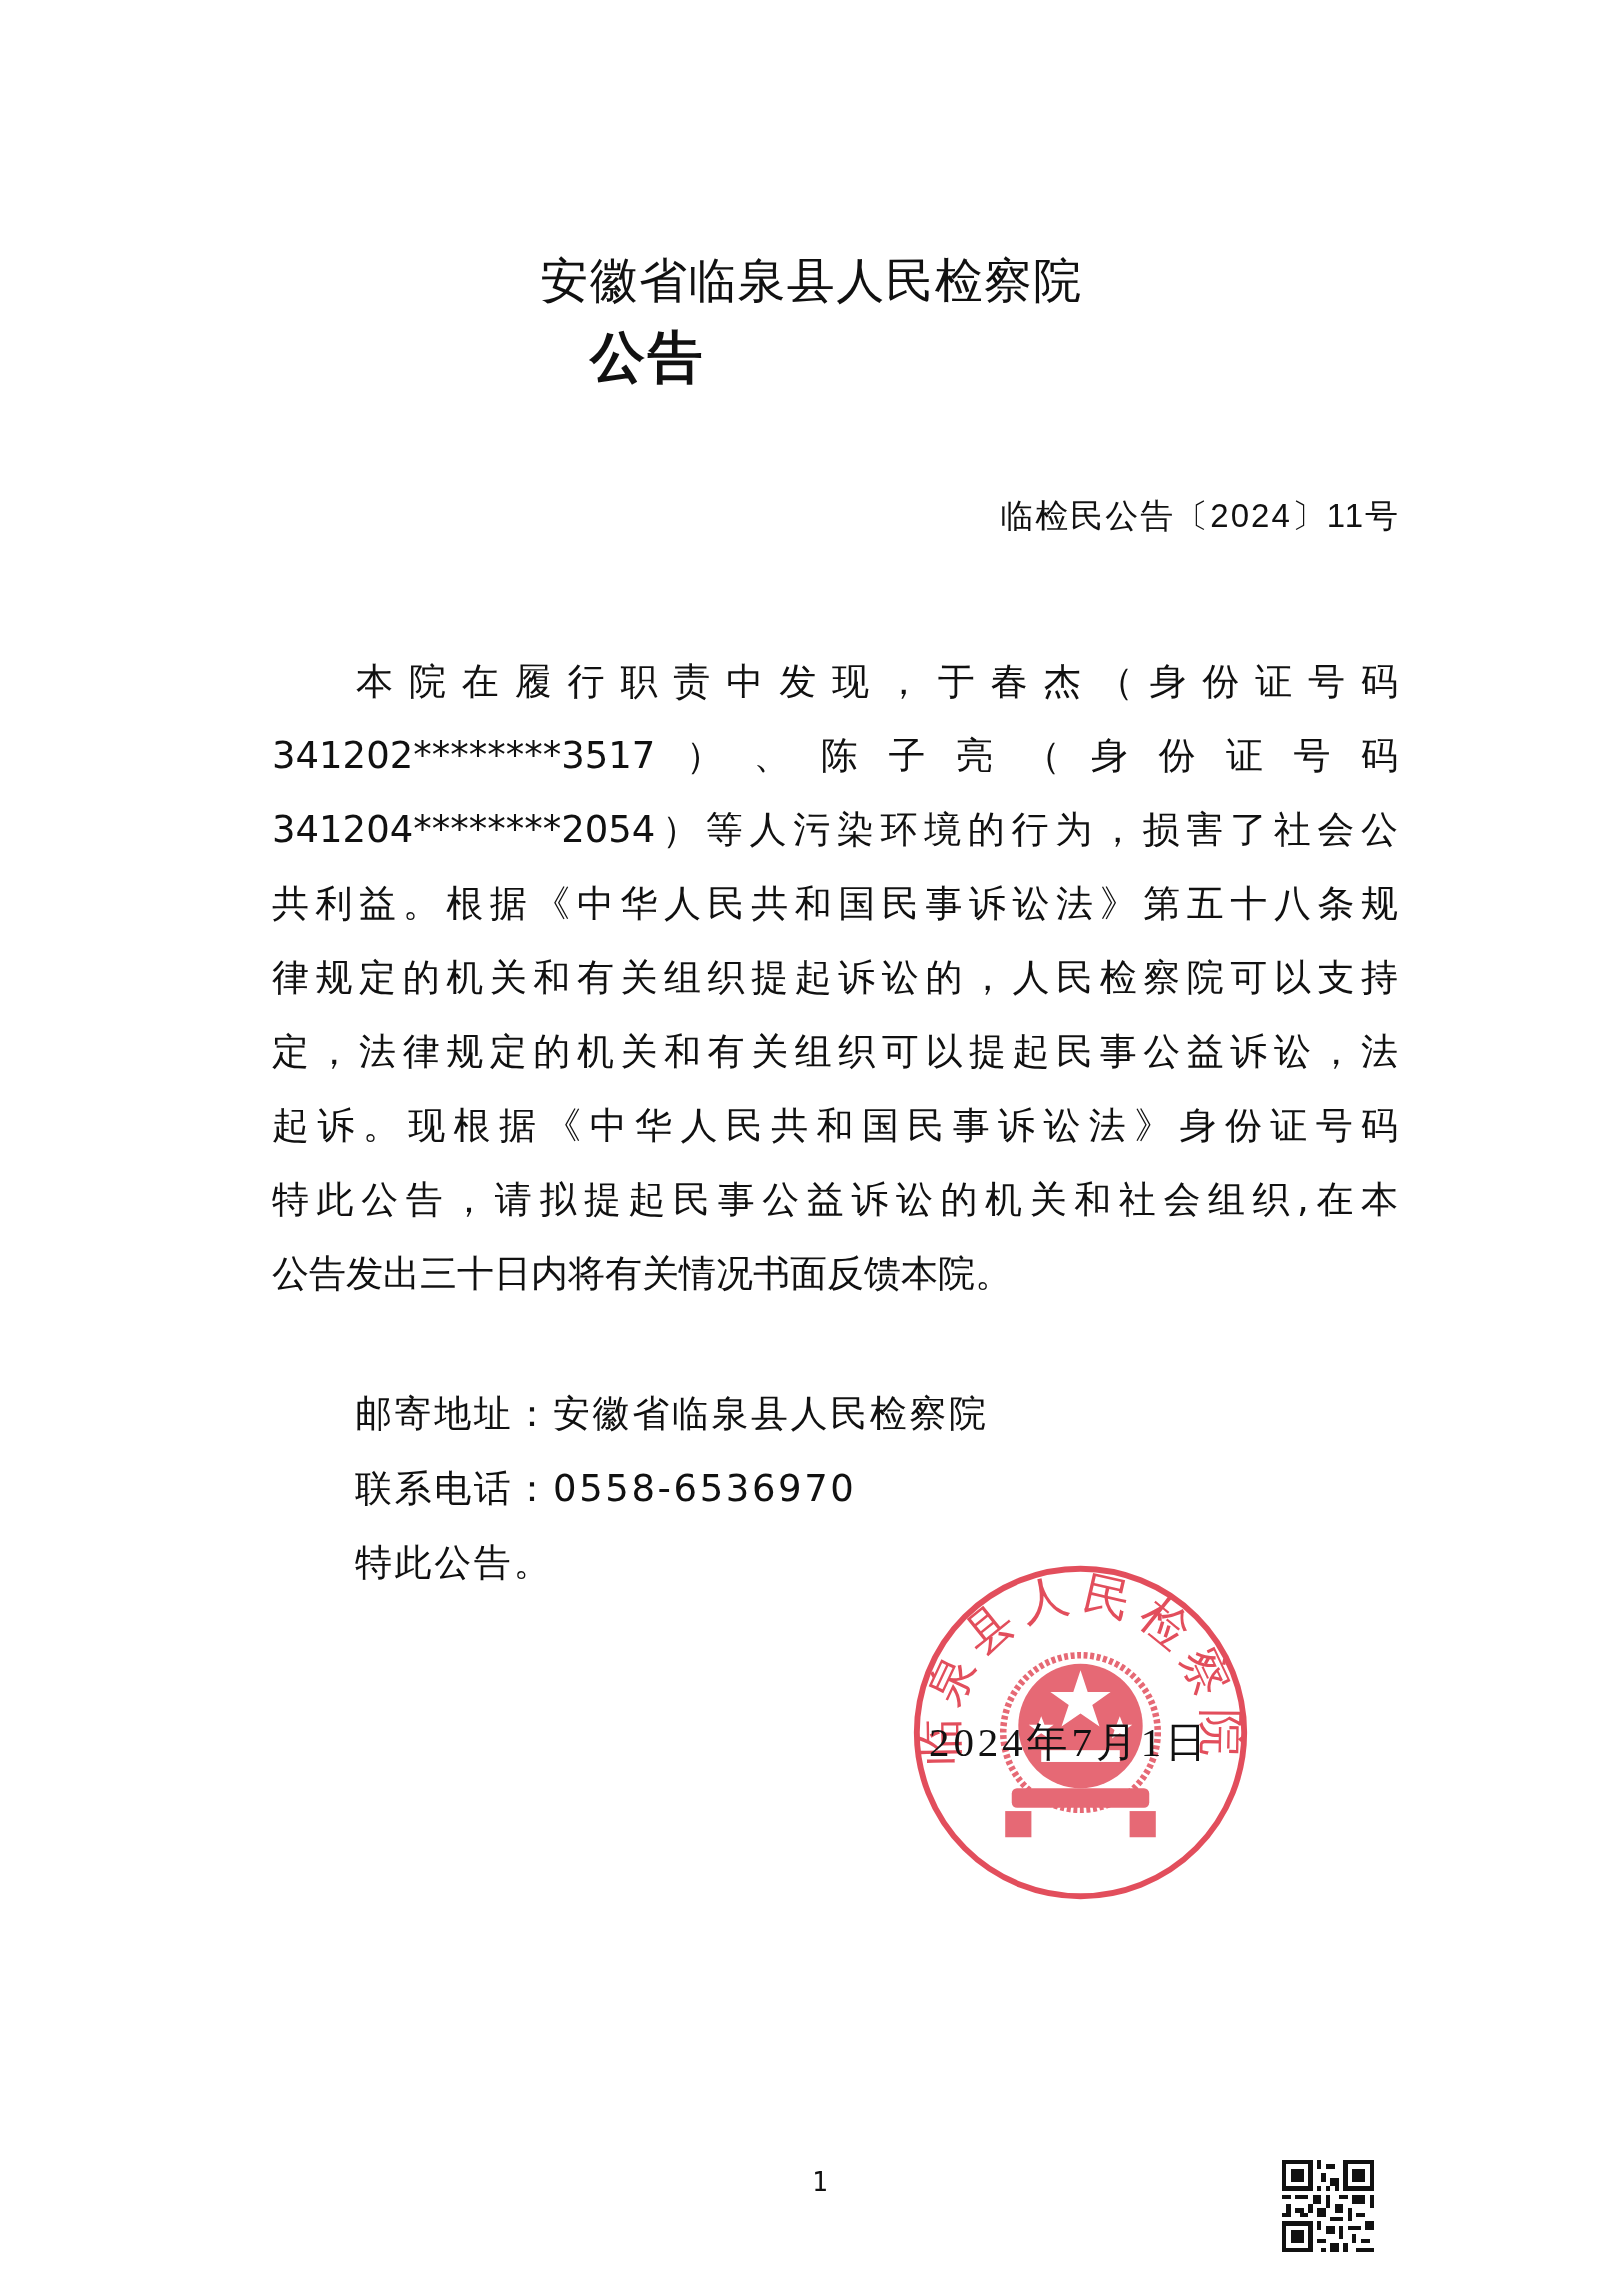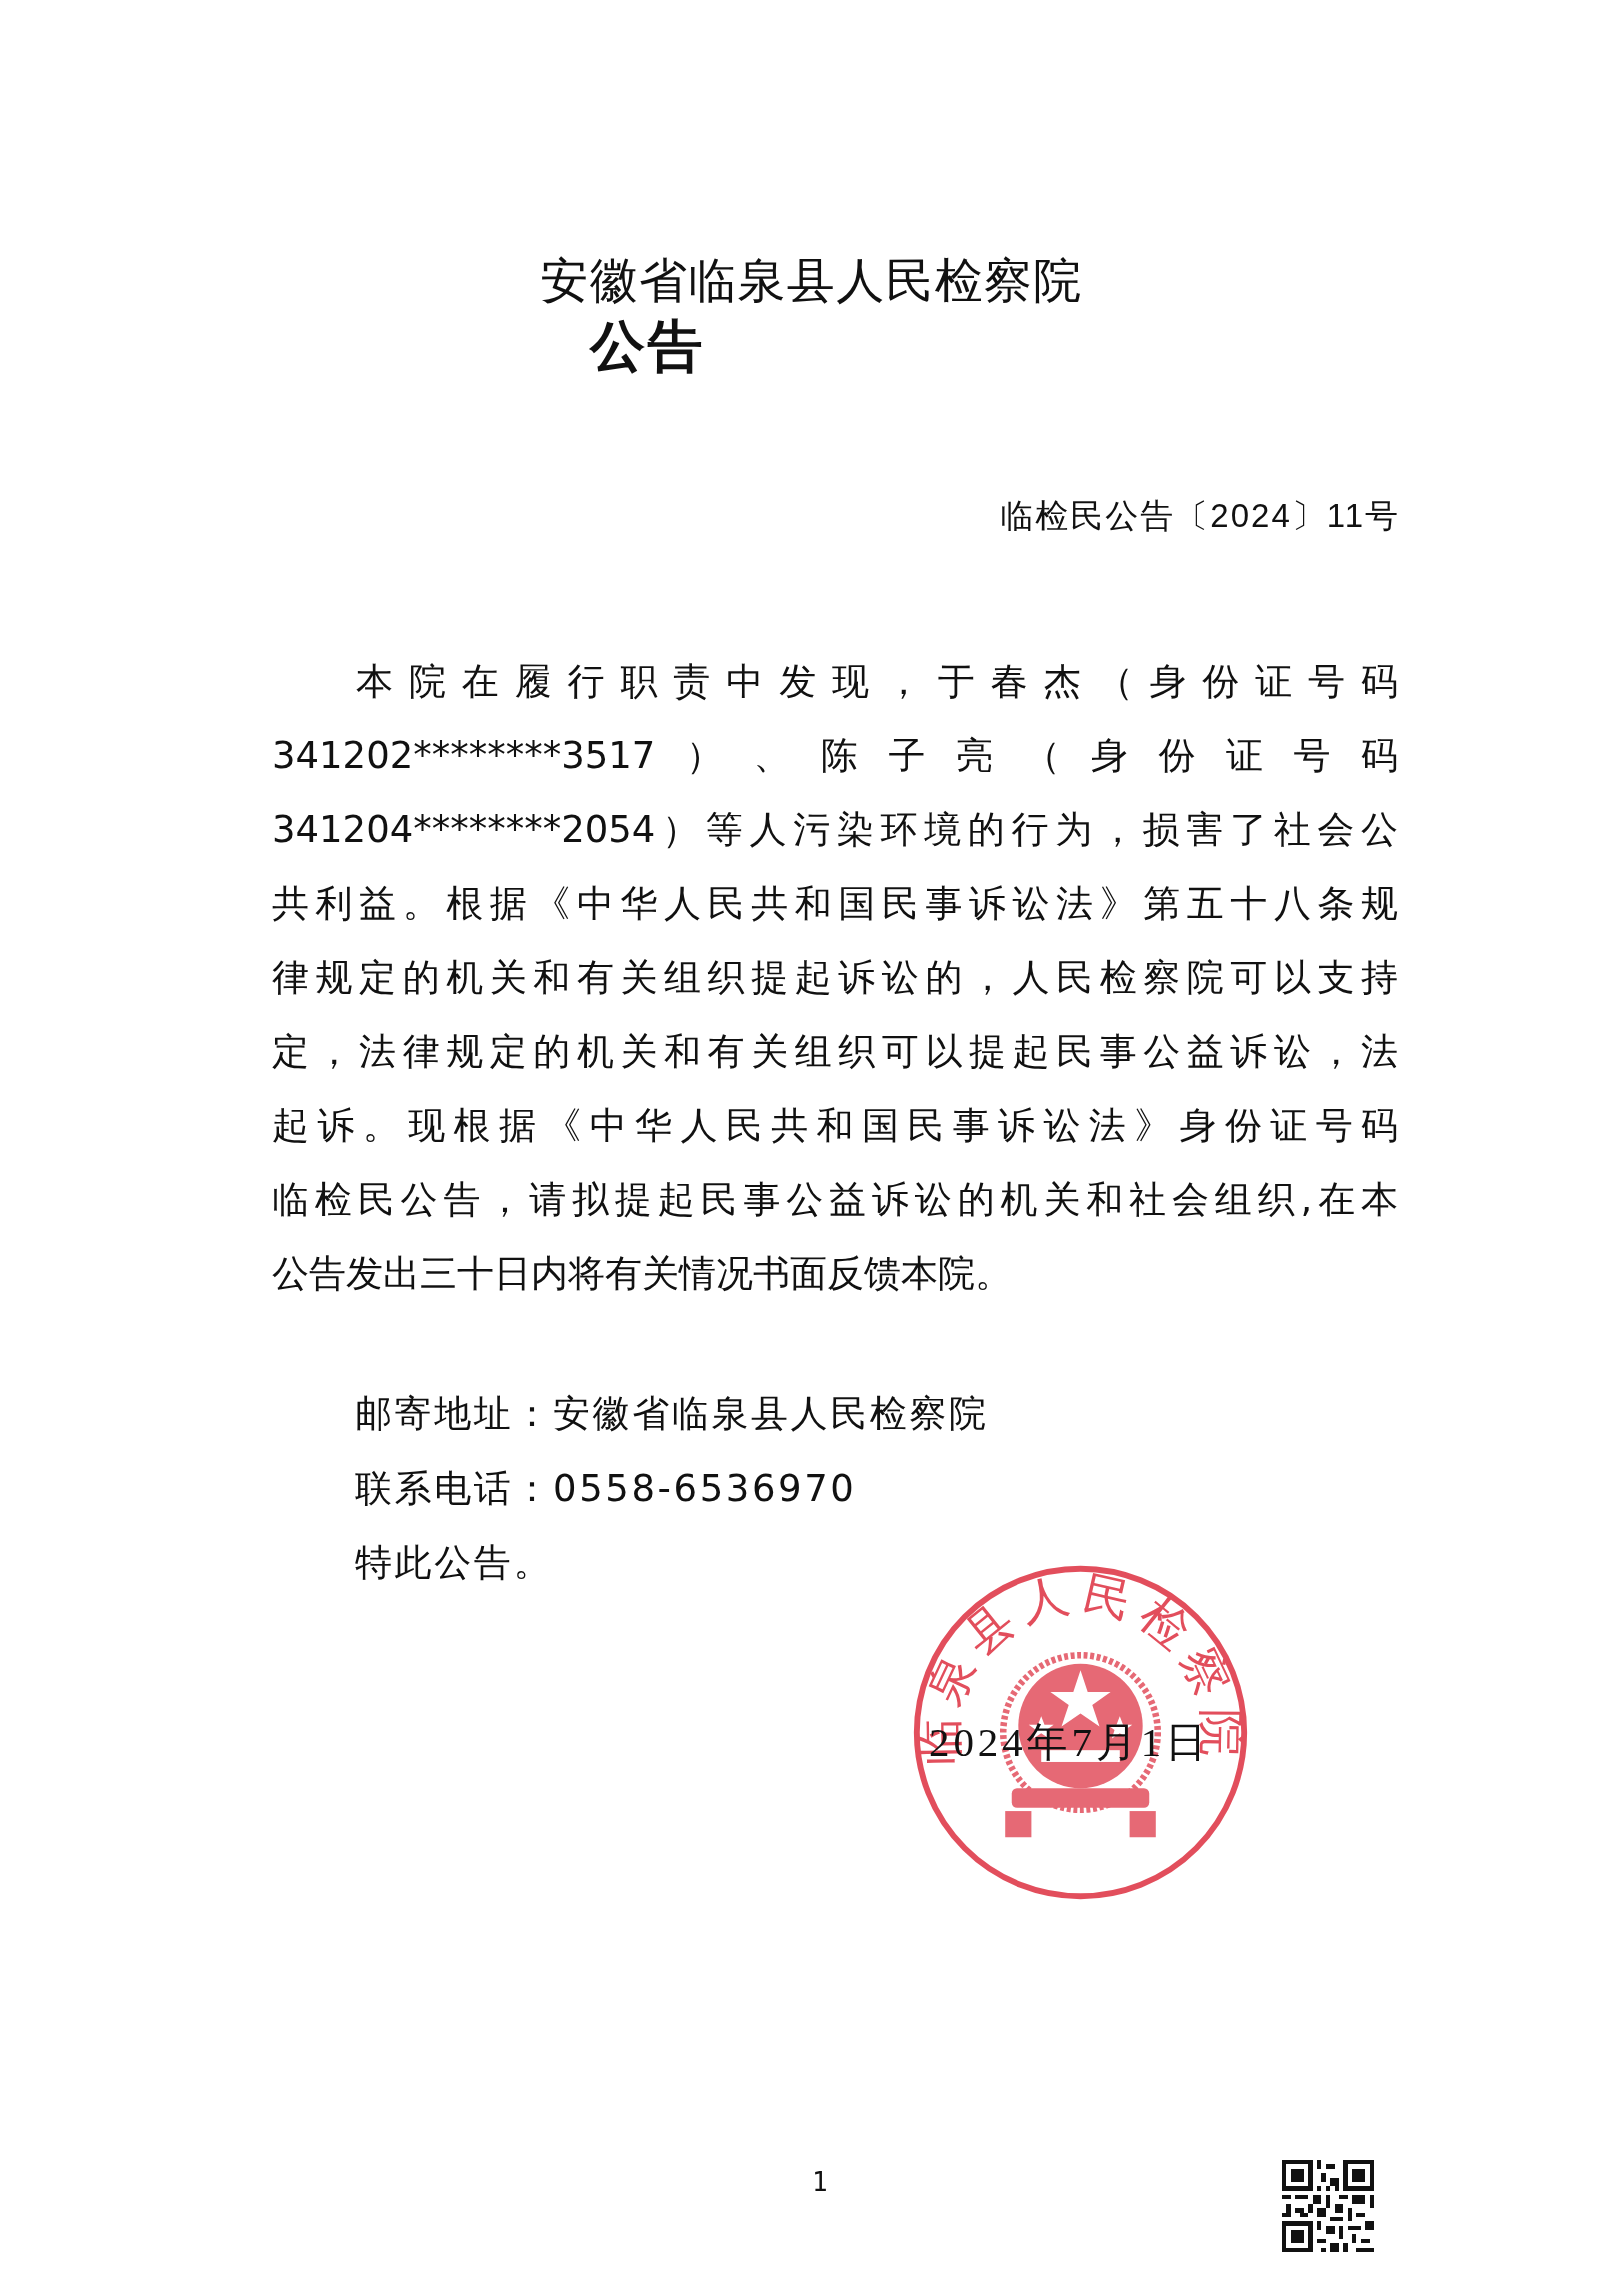--- a/index.html
+++ b/index.html
@@ -1,21 +1,21 @@
 <!DOCTYPE html>
 <html style="font-size:10.5px"><head>
   <meta charset="utf-8">
   <style>
     html, body { margin: 0; padding: 0; background: #ffffff; }
     body { width: 1623px; height: 2295px; position: relative; overflow: hidden;
            font-family: "DejaVu Serif", "Liberation Serif", serif; color: #111; }
     .abs { position: absolute; }
     .org-name { left: 0; width: 1623px; top: 249px; text-align: center; font-size: 48px;
                 letter-spacing: 1.3px; font-family: "DejaVu Sans", sans-serif; font-weight: 400; }
-    .doc-title { left: 0; width: 1295px; top: 310px; text-align: center; font-size: 55px;
+    .doc-title { left: 0; width: 1295px; top: 321px; text-align: center; font-size: 55px;
                  font-weight: 700; letter-spacing: 2.6px; font-family: "DejaVu Sans", sans-serif; padding-left: 0px; }
     .doc-number { right: 223px; top: 494px; font-size: 33px; letter-spacing: 2px; font-family: Liberation Sans, sans-serif; }
     .body-block { left: 272px; width: 1126px; top: 645px; font-size: 37px; line-height: 74px;
                   font-family: "DejaVu Sans", sans-serif; }
     .line { display: block; white-space: nowrap; text-align: justify; text-align-last: justify; height: 74px; }
     .line.last { text-align: center; text-align-last: left; }
     .line.indent { padding-left: 84px; }
     .info { left: 355px; font-size: 37px; font-family: "DejaVu Sans", sans-serif; letter-spacing: 2.6px; white-space: nowrap; margin-top: 8px; }
     .date { left: 929px; top: 1715px; font-size: 41px; font-family: "Liberation Serif", serif; letter-spacing: 3.9px; white-space: nowrap; z-index: 3; }
     .stamp { left: 907px; top: 1559px; width: 347px; height: 347px; z-index: 2; opacity: 0.92; }
@@ -30,21 +30,21 @@
 <div class="abs doc-number">临检民公告〔2024〕11号</div>
 
 <div class="abs body-block">
   <span class="line indent">本院在履行职责中发现，于春杰（身份证号码</span>
   <span class="line">341202********3517）、陈子亮（身份证号码</span>
   <span class="line">341204********2054）等人污染环境的行为，损害了社会公</span>
   <span class="line">共利益。根据《中华人民共和国民事诉讼法》第五十八条规</span>
   <span class="line">律规定的机关和有关组织提起诉讼的，人民检察院可以支持</span>
   <span class="line">定，法律规定的机关和有关组织可以提起民事公益诉讼，法</span>
   <span class="line">起诉。现根据《中华人民共和国民事诉讼法》身份证号码</span>
-  <span class="line">临检民公告，请拟提起民事公益诉讼的机关和社会组织,在本</span>
+  <span class="line">特此公告，请拟提起民事公益诉讼的机关和社会组织,在本</span>
   <span class="line last">公告发出三十日内将有关情况书面反馈本院。</span>
 </div>
 
 <div class="abs info" style="top:1381px;">
   <span>邮寄地址：</span><span>安徽省临泉县人民检察院</span>
 </div>
 <div class="abs info" style="top:1456px;">
   <span>联系电话：</span><span>0558-6536970</span>
 </div>
 <div class="abs info" style="top:1530px;">特此公告。</div>

